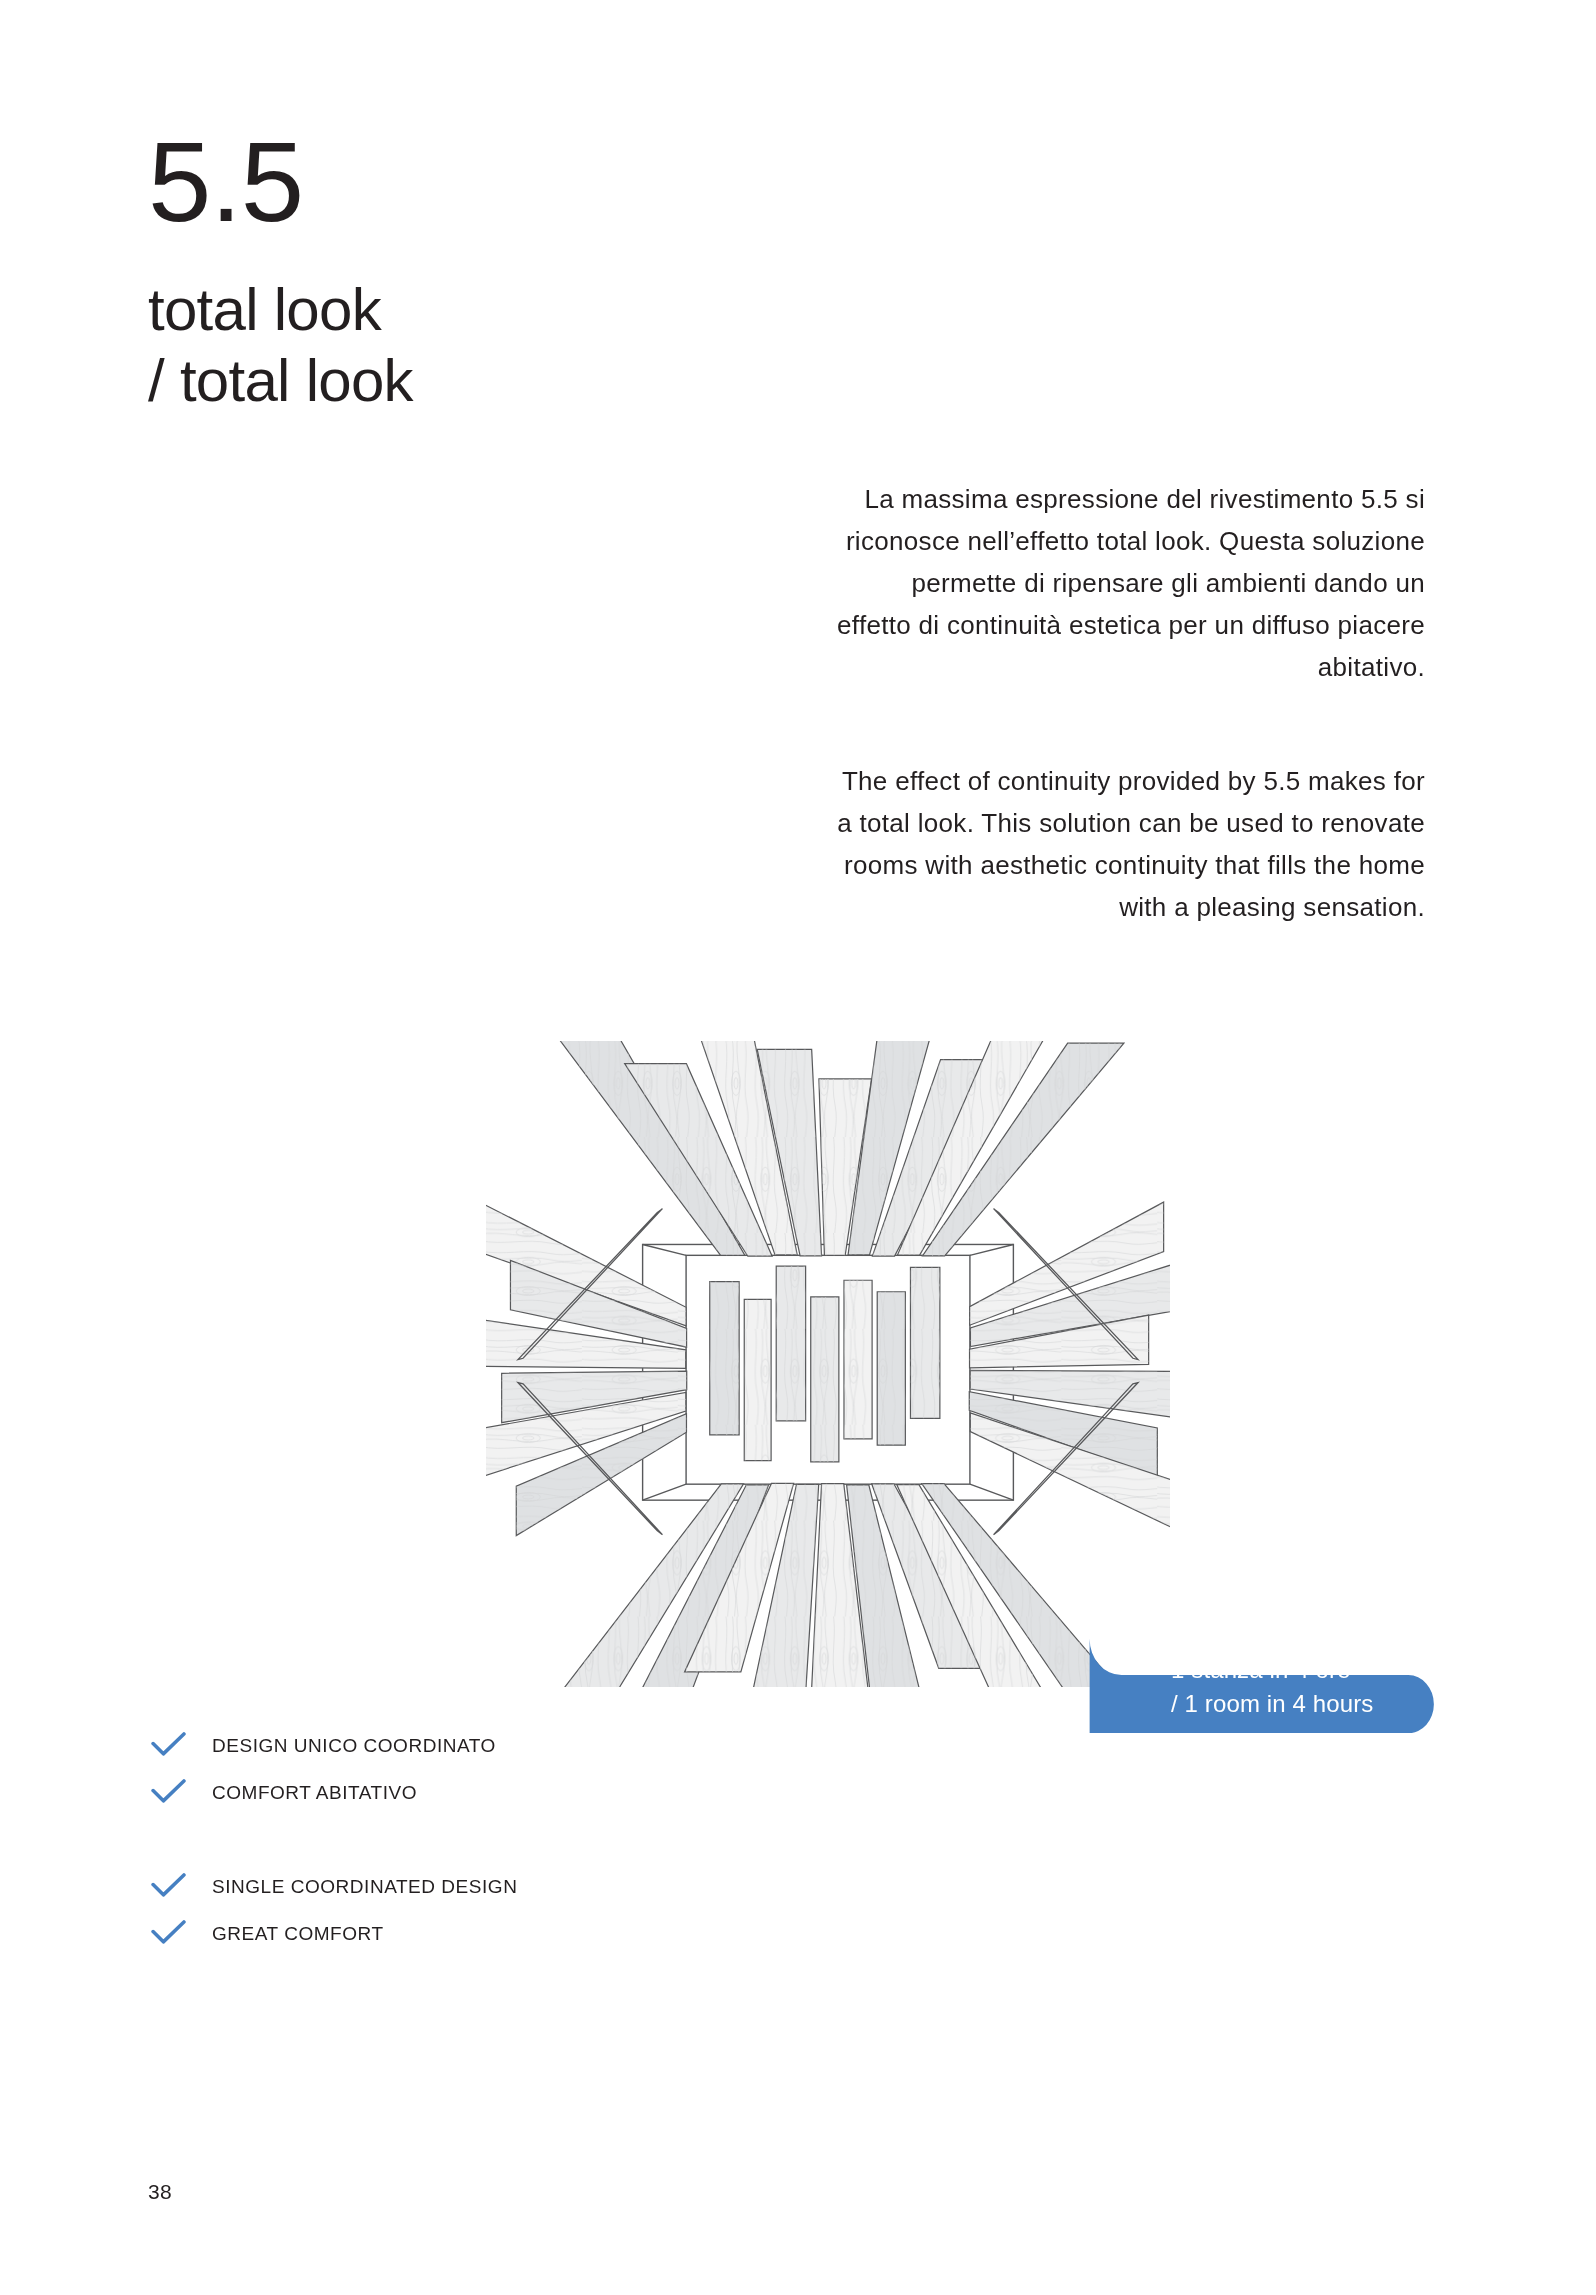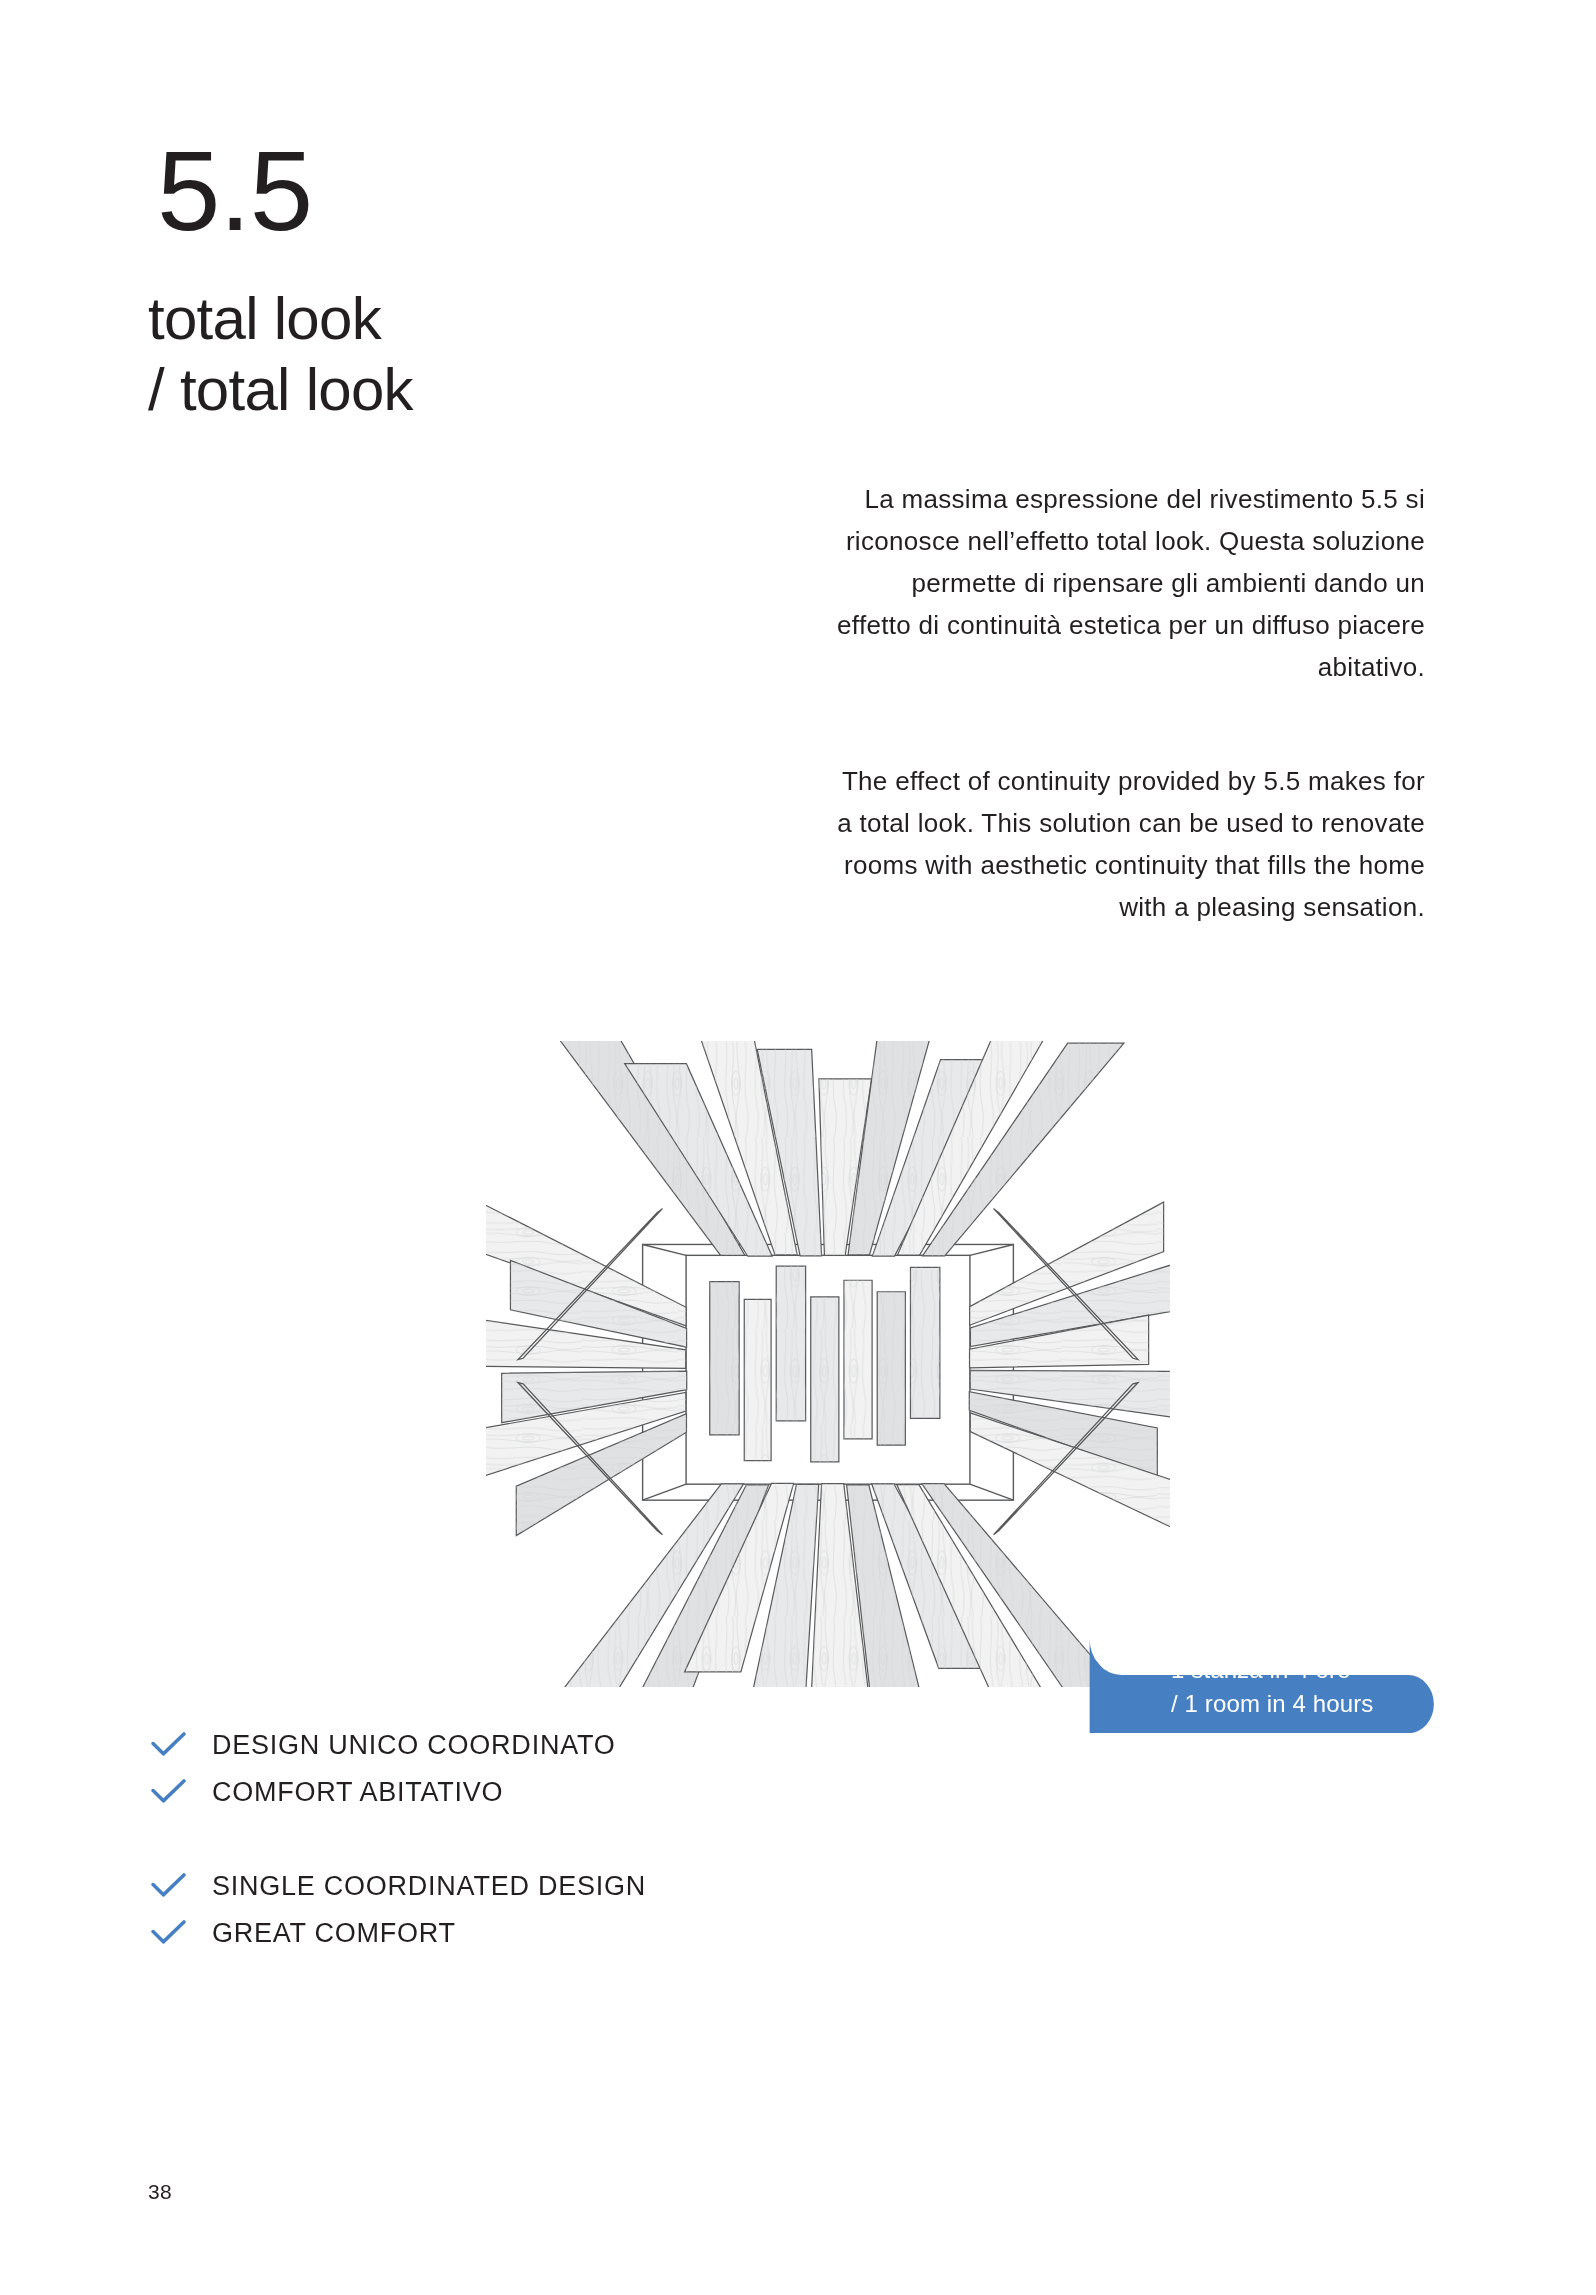--- a/index.html
+++ b/index.html
@@ -9,21 +9,21 @@
     font-family:"Liberation Sans", sans-serif;
     color:#231f20;
     overflow:hidden;
   }
   .page { position:absolute; inset:0; background:#fff; }
 
   
   .title-block { position:absolute; left:148px; top:125px; }
   .chapter-num {
     font-size:114px; line-height:1.0; font-weight:400;
-    letter-spacing:-0.01em; color:#231f20; margin:9px;
+    letter-spacing:-0.01em; color:#231f20; margin:0;
   }
   .title-lines {
     margin-top:36px; font-size:60px; line-height:1.18;
     font-weight:400; letter-spacing:-0.012em; color:#231f20;
   }
   .title-lines div { white-space:nowrap; }
 
   
   .body-col { position:absolute; left:831px; top:478px; width:594px; }
   .para {
@@ -54,21 +54,21 @@
   .list-en { top:1863px; }
   .check-row {
     display:flex; align-items:center; height:47px;
   }
   .check-icon {
     width:40px; height:40px; flex:0 0 40px;
     display:flex; align-items:center; justify-content:center;
   }
   .check-icon svg { display:block; }
   .check-label {
-    margin-left:24px; font-size:27px; letter-spacing:0.028em;
+    margin-left:24px; font-size:19px; letter-spacing:0.028em;
     color:#231f20; white-space:nowrap;
   }
 
   
   .page-num {
     position:absolute; left:148px; top:2180px;
     font-size:21px; color:#231f20; letter-spacing:0.01em;
   }
 </style>
 </head>

